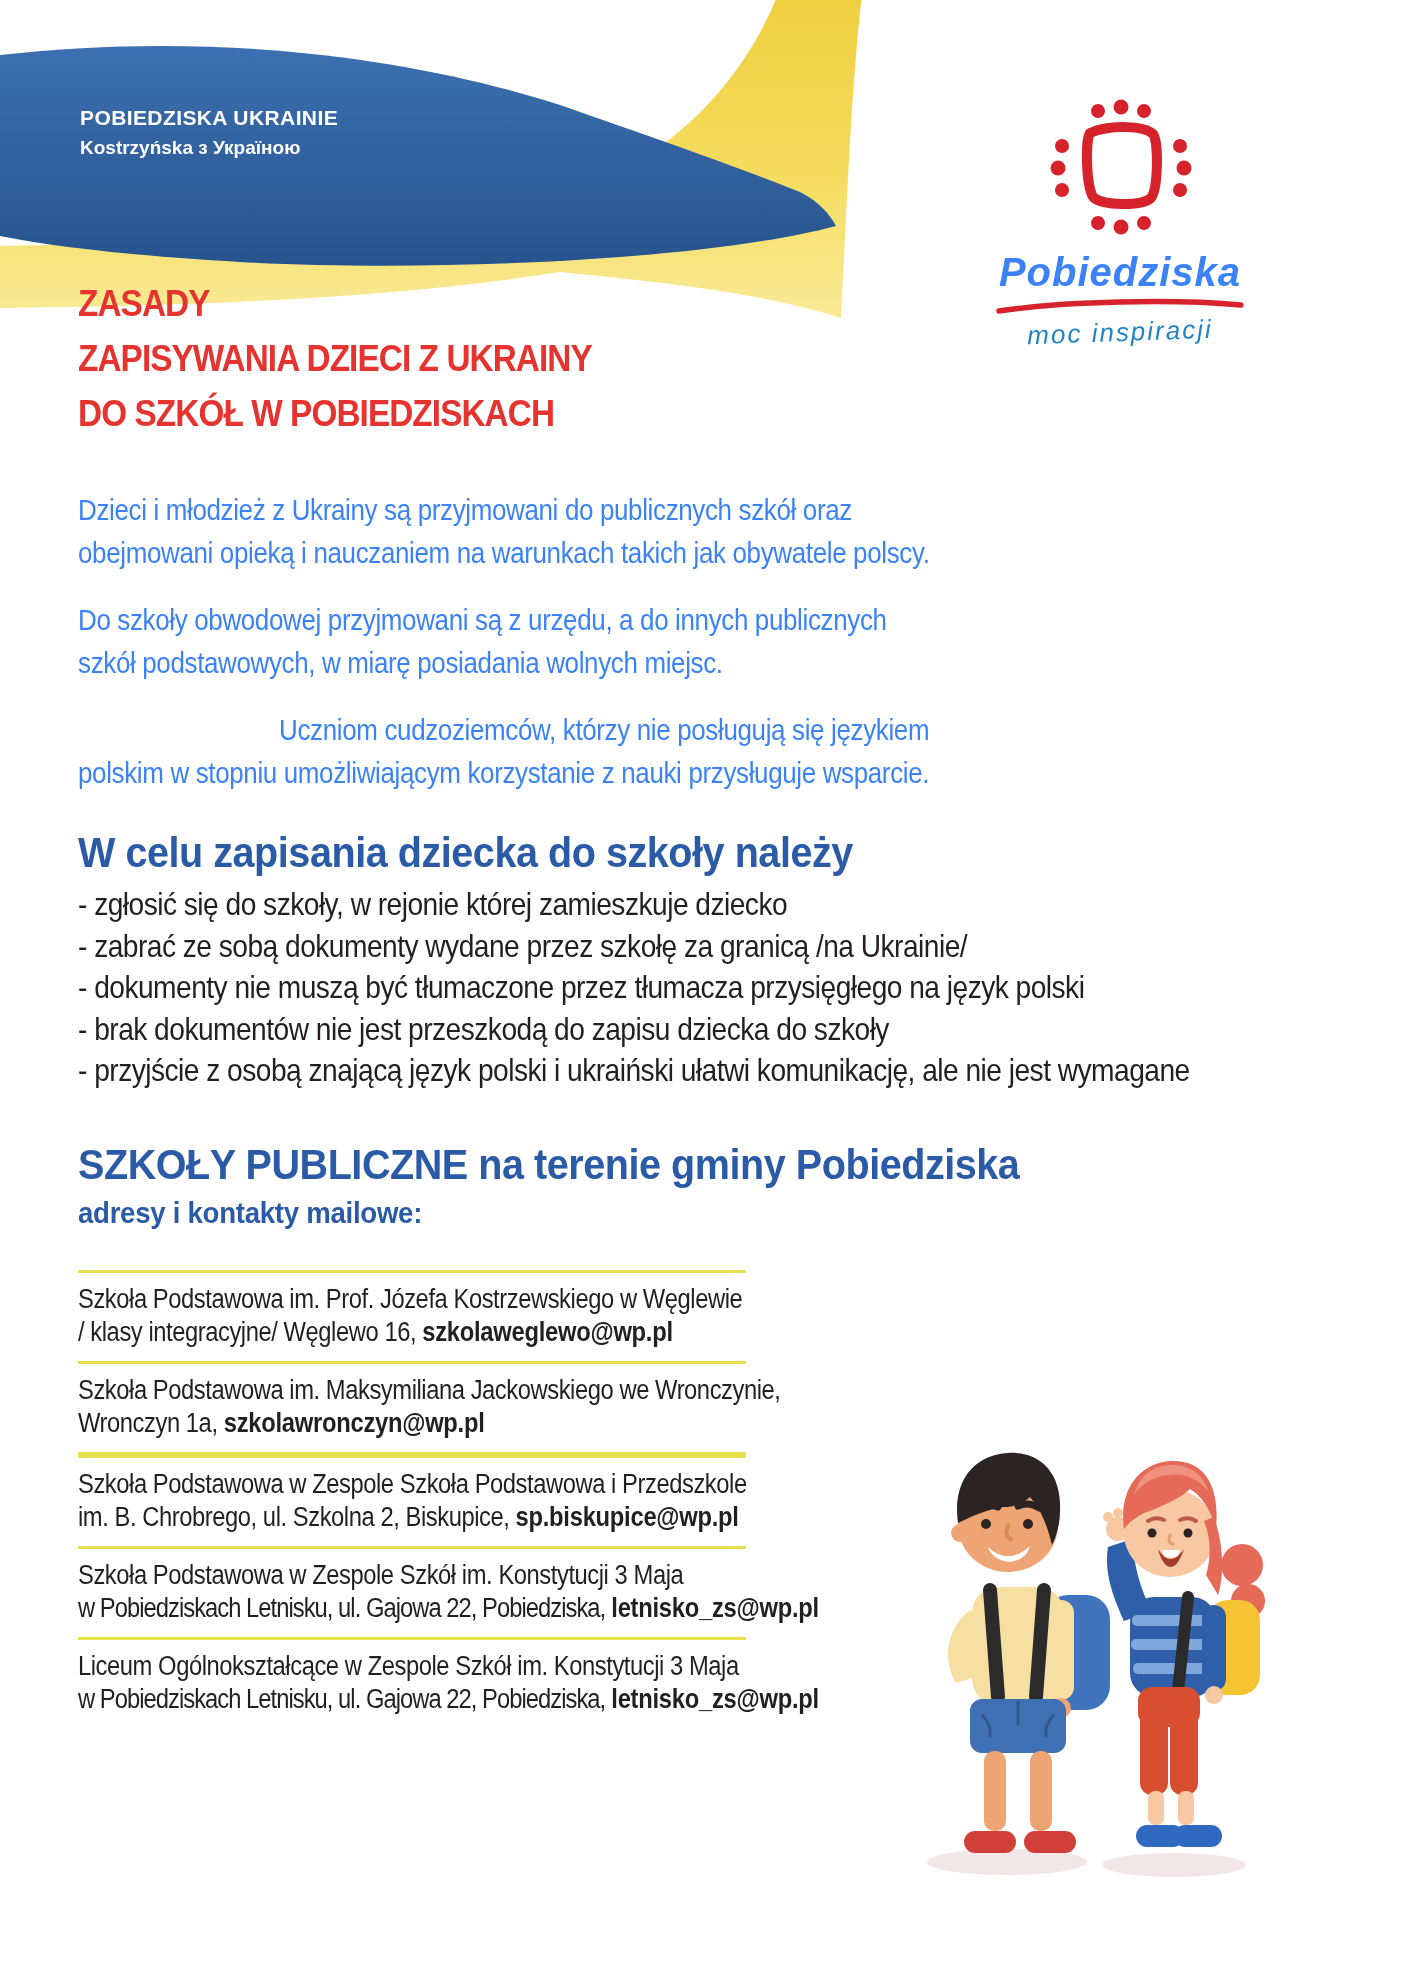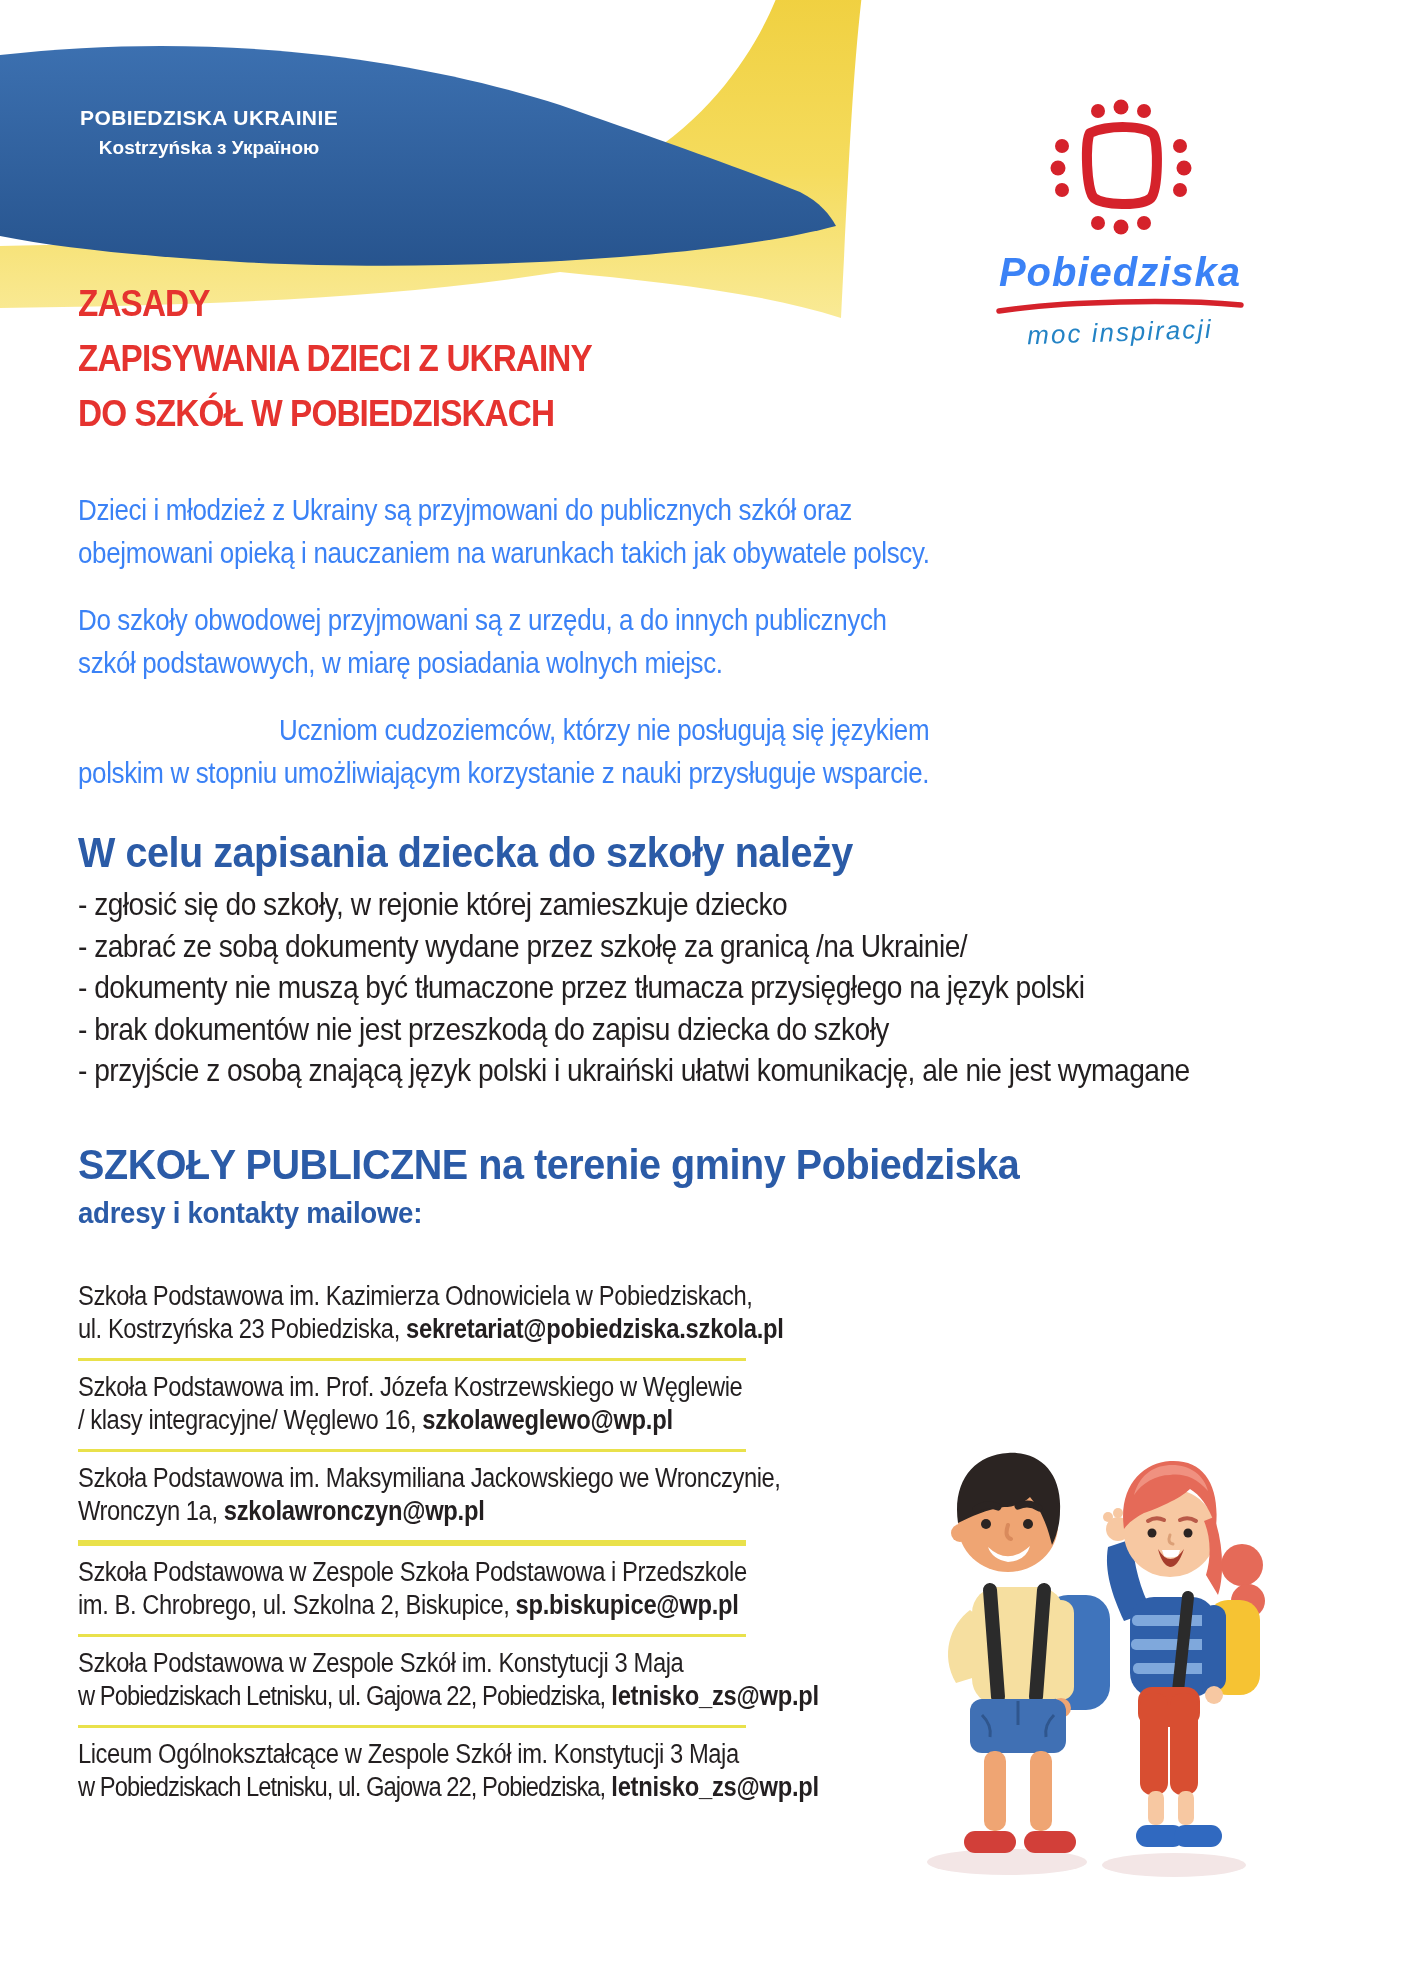--- a/index.html
+++ b/index.html
@@ -9,21 +9,21 @@
     background:#ffffff;
     overflow:hidden;
     font-family:"Liberation Sans", sans-serif;
     color:#231f20;
     outline:1px solid #e9e9e9;
   }
   .abs{position:absolute;}
   svg{display:block;}
 
   
-  .banner-text{left:80px;top:106px;color:#ffffff;text-align:center;}
+  .banner-text{left:80px;top:106px;color:#ffffff;}
   .banner-l1{font-size:21px;font-weight:800;letter-spacing:.4px;}
   .banner-l2{font-size:19px;font-weight:700;margin-top:7px;}
 
   
   .logo{left:995px;top:96px;width:250px;text-align:center;}
   .logo-name{font-size:40px;font-weight:700;font-style:italic;color:#3b82f6;letter-spacing:1px;margin-top:4px;}
   .logo-tagline{font-size:26px;font-style:italic;color:#2383c5;letter-spacing:2px;margin-top:2px;transform:rotate(-2deg);}
   .logo-underline{margin:2px auto 0 auto;}
 
   
@@ -142,24 +142,20 @@
     <li>- zabrać ze sobą dokumenty wydane przez szkołę za granicą /na Ukrainie/</li>
     <li>- dokumenty nie muszą być tłumaczone przez tłumacza przysięgłego na język polski</li>
     <li>- brak dokumentów nie jest przeszkodą do zapisu dziecka do szkoły</li>
     <li>- przyjście z osobą znającą język polski i ukraiński ułatwi komunikację, ale nie jest wymagane</li>
   </ul>
 
   <div class="abs h-blue h-schools"><span>SZKOŁY PUBLICZNE</span><span> na terenie gminy Pobiedziska</span></div>
   <div class="abs sub">adresy i kontakty mailowe:</div>
 
   <div class="abs schools">
-    <div class="school">
-      <div class="line">Szkoła Podstawowa im. Kazimierza Odnowiciela w Pobiedziskach,</div>
-      <div class="line"><span>ul. Kostrzyńska 23 Pobiedziska,</span><strong class="email">sekretariat@pobiedziska.szkola.pl</strong></div>
-    </div>
     <hr class="sep">
     <div class="school">
       <div class="line">Szkoła Podstawowa im. Prof. Józefa Kostrzewskiego w Węglewie</div>
       <div class="line"><span>/ klasy integracyjne/ Węglewo 16,</span><strong class="email">szkolaweglewo@wp.pl</strong></div>
     </div>
     <hr class="sep">
     <div class="school">
       <div class="line">Szkoła Podstawowa im. Maksymiliana Jackowskiego we Wronczynie,</div>
       <div class="line"><span>Wronczyn 1a,</span><strong class="email">szkolawronczyn@wp.pl</strong></div>
     </div>

